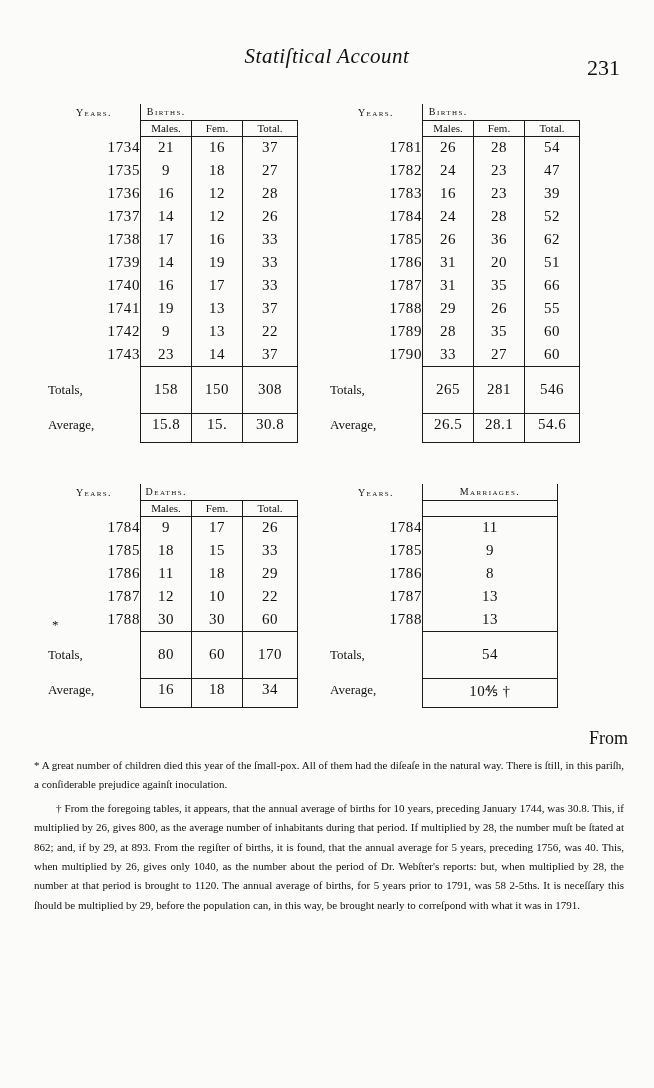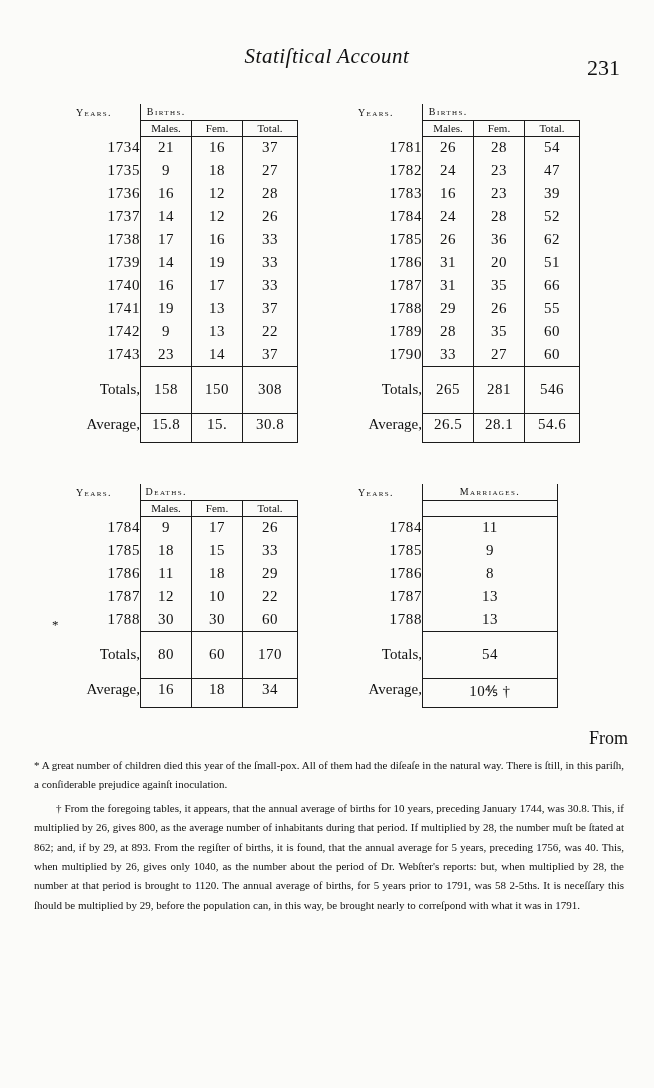--- a/index.html
+++ b/index.html
@@ -77,23 +77,23 @@
     padding-right: 10px;
     font-size: 15px;
     letter-spacing: 0.6px;
   }
   .num {
     text-align: center;
     font-size: 15px;
     letter-spacing: 0.5px;
   }
   .lbl {
-    text-align: right;
+    text-align: left;
     padding-right: 10px;
-    font-size: 15px;
+    font-size: 13px;
   }
   .vl { border-left: 1.6px solid #1b1b1b; }
   .vr { border-right: 1.6px solid #1b1b1b; }
   .hb { border-bottom: 1.6px solid #1b1b1b; }
   .ht { border-top: 1.6px solid #1b1b1b; }
   .rowh { height: 23px; }
   .rowh-sm { height: 16px; }
   .gap { height: 12px; }
 
   

